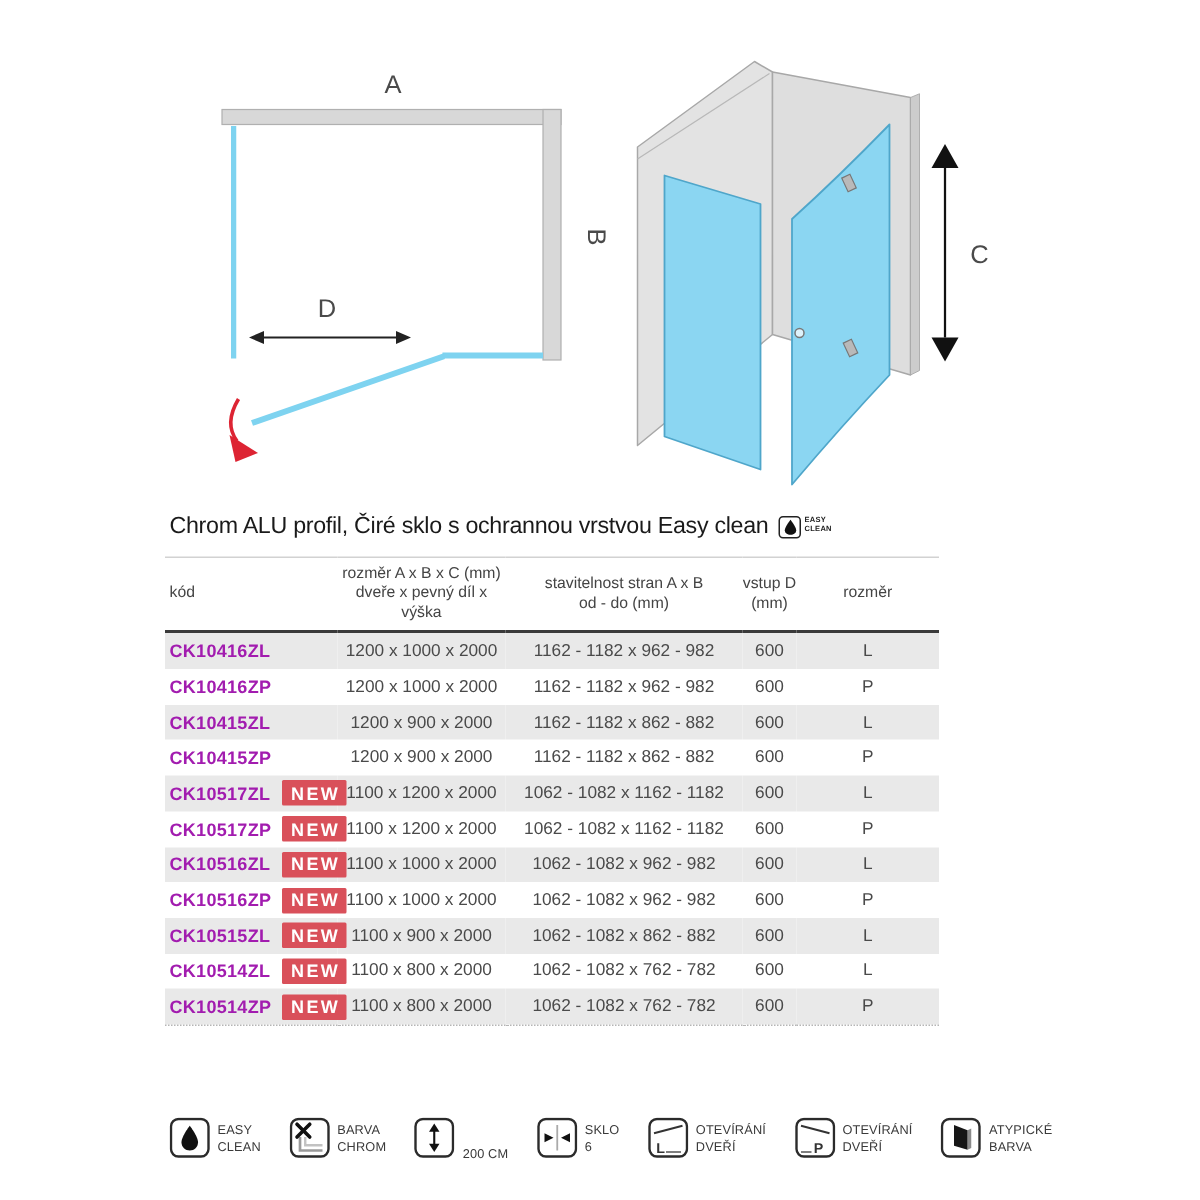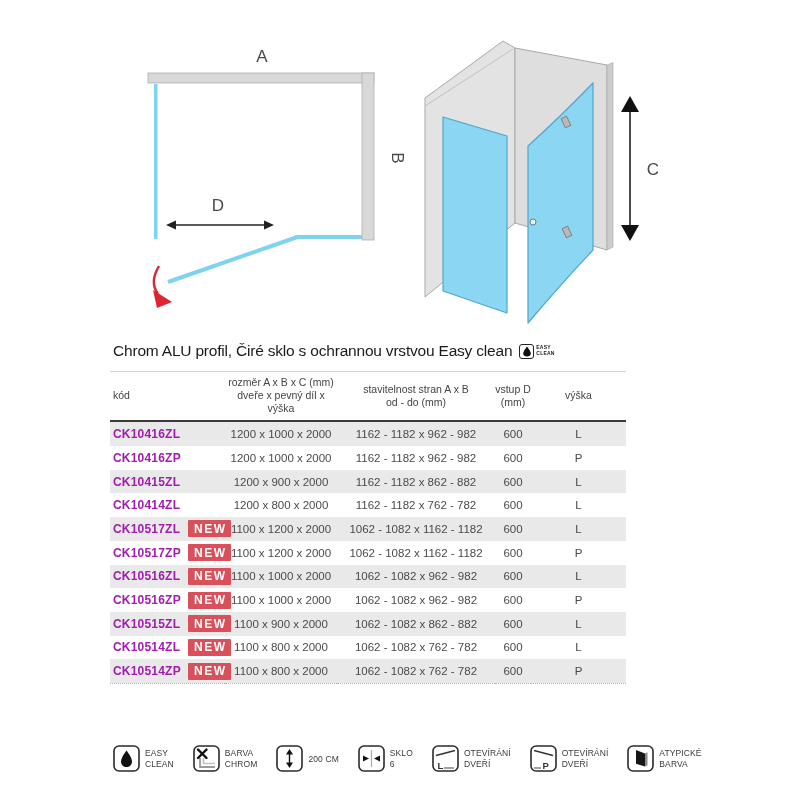--- a/index.html
+++ b/index.html
@@ -36,21 +36,21 @@
   .spec-table tbody tr:nth-child(odd) { background:#e9e9e9; }
   .c-code-wrap { display:flex; align-items:center; gap:8px; padding-left:3px; }
   .code { font-weight:bold; color:#a21caf; font-size:12px; min-width:67px; text-align:left; letter-spacing:0.2px; }
   .new-badge { background:#d9505a; color:#fff; font-size:12px; font-weight:bold;
                letter-spacing:1.6px; padding:2.5px 4px 2.5px 6px; border-radius:1px; line-height:1; }
 
   
   .legend { position:absolute; left:113px; top:745px; display:flex; gap:19px; align-items:flex-start; }
   .leg { display:flex; gap:5px; align-items:flex-start; }
   .leg-lbl { font-size:8.5px; color:#3a3a3a; line-height:1.25; margin-top:3px; letter-spacing:0.1px; }
-  .leg-lbl.mid { margin-top:9px; }
+  .leg-lbl.mid { margin-top:19px; }
   .leg-ico svg { display:block; }
   .ico-frame { fill:#ffffff; stroke:#2b2b2b; stroke-width:1.6; }
   .door-letter { font-size:9.5px; font-weight:bold; fill:#333; }
 </style>
 </head>
 <body>
 
 <div class="page">
 
   <svg class="plan-svg" width="295" height="290" viewBox="0 0 295 290">
@@ -122,21 +122,21 @@
           <span>dveře x pevný díl x výška</span>
         </th>
         <th>
           <span>stavitelnost stran A x B</span><br>
           <span>od - do (mm)</span>
         </th>
         <th>
           <span>vstup D</span><br>
           <span>(mm)</span>
         </th>
-        <th>výška</th>
+        <th>rozměr</th>
       </tr>
     </thead>
     <tbody>
         <tr>
           <td>
             <div class="c-code-wrap">
               <span class="code">CK10416ZL</span>
             </div>
           </td>
           <td>1200 x 1000 x 2000</td>
@@ -162,27 +162,27 @@
             </div>
           </td>
           <td>1200 x 900 x 2000</td>
           <td>1162 - 1182 x 862 - 882</td>
           <td>600</td>
           <td>L</td>
         </tr>
         <tr>
           <td>
             <div class="c-code-wrap">
-              <span class="code">CK10414ZL</span>
-            </div>
-          </td>
-          <td>1200 x 800 x 2000</td>
-          <td>1162 - 1182 x 762 - 782</td>
-          <td>600</td>
-          <td>L</td>
+              <span class="code">CK10415ZP</span>
+            </div>
+          </td>
+          <td>1200 x 900 x 2000</td>
+          <td>1162 - 1182 x 862 - 882</td>
+          <td>600</td>
+          <td>P</td>
         </tr>
         <tr>
           <td>
             <div class="c-code-wrap">
               <span class="code">CK10517ZL</span>
               <span class="new-badge">NEW</span>
             </div>
           </td>
           <td>1100 x 1200 x 2000</td>
           <td>1062 - 1082 x 1162 - 1182</td>

